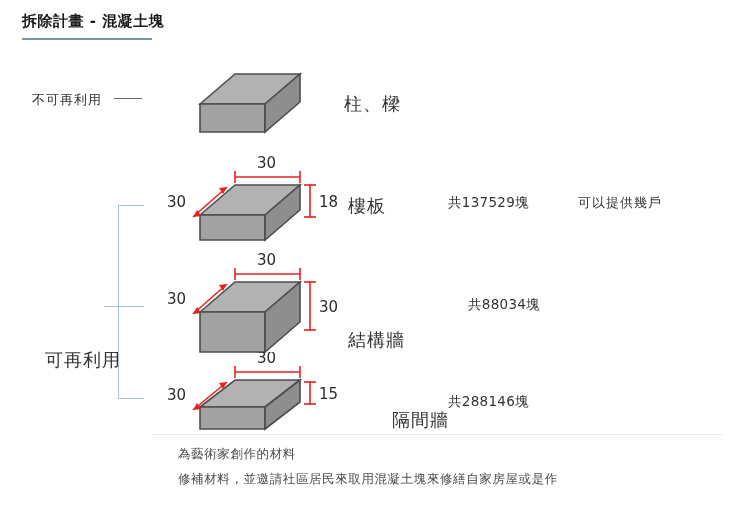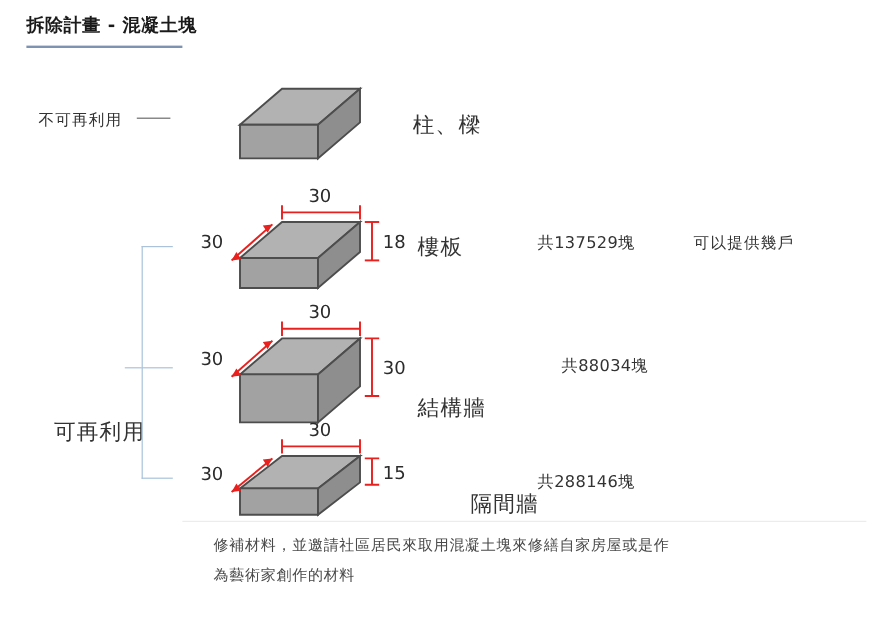--- a/index.html
+++ b/index.html
@@ -234,15 +234,15 @@
     </g>
     <text class="dimtext" x="154" y="47">15</text>
   </svg>
 
   <div class="cat-label" style="left:348px; top:408px;margin-left:44px;">隔間牆</div>
   <div class="count-label" style="left:448px; top:393px;">共288146塊</div>
 </div>
 
 <div id="footer-divider"></div>
 <div id="footer-text">
+  <div>為藝術家創作的材料</div>
   <div>修補材料，並邀請社區居民來取用混凝土塊來修繕自家房屋或是作</div>
-  <div>為藝術家創作的材料</div>
 </div>
 
 </body></html>

